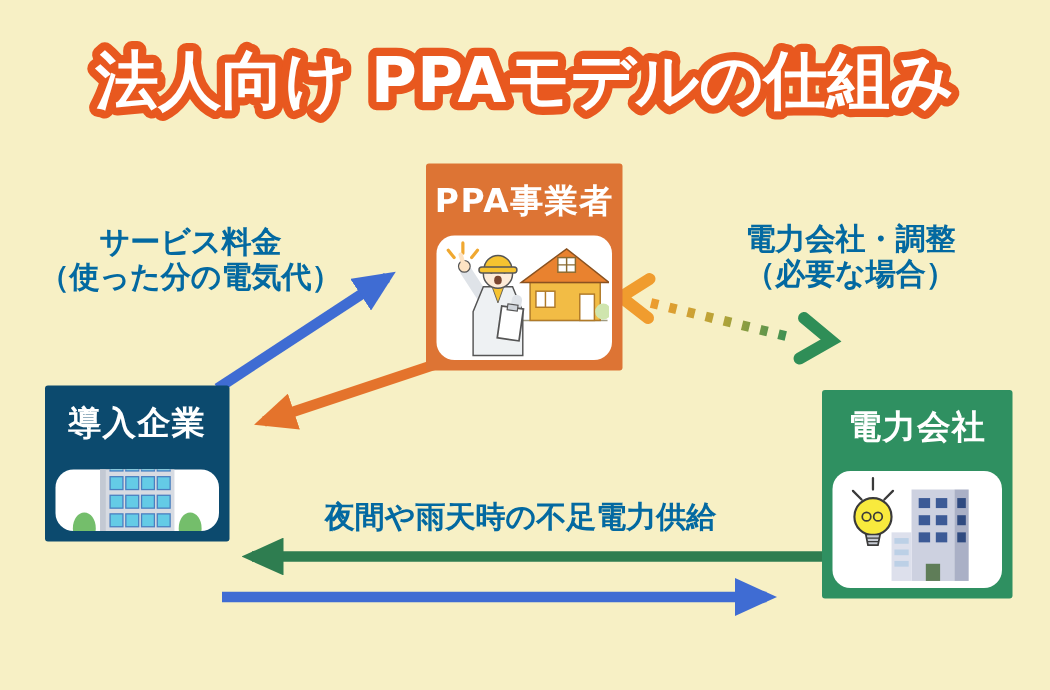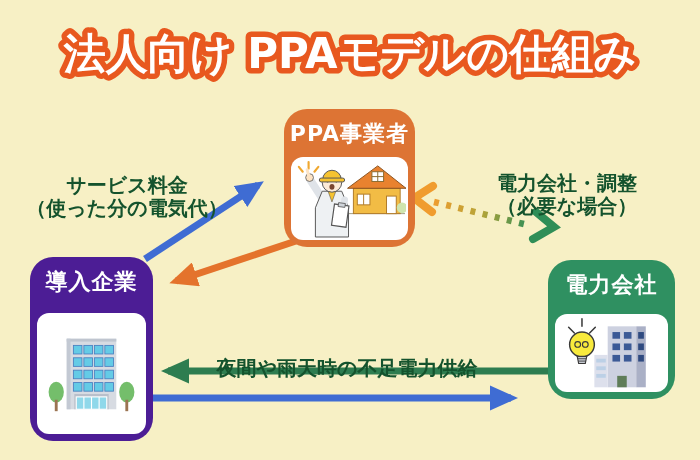--- a/index.html
+++ b/index.html
@@ -21,54 +21,53 @@
     stroke:#e8581f;
     stroke-width:11px;
     stroke-linejoin:round;
     paint-order:stroke fill;
   }
   
   #arrow-layer{position:absolute;left:0;top:0;z-index:1;}
   
   .entity{
     position:absolute;z-index:2;
-    border-radius:23px;
+    border-radius:2px;
     box-sizing:border-box;
   }
   .entity .box-title{
     text-align:center;
     color:#fff;
     font-weight:bold;
     font-size:22px;
     letter-spacing:1px;
     padding-top:10px;
   }
   .entity .panel{
     position:absolute;left:7px;right:7px;bottom:7px;
     background:#ffffff;
     border-radius:12px;
     display:flex;align-items:center;justify-content:center;
     overflow:hidden;
   }
   #entity-ppa{left:284px;top:109px;width:131px;height:138px;background:#dd7434;}
   #entity-ppa .panel{top:48px;}
-  #entity-company{left:30px;top:257px;width:123px;height:184px;background:#4c1d95;}
+  #entity-company{left:30px;top:257px;width:123px;height:104px;background:#0c4a6e;}
   #entity-company .panel{top:56px;}
   #entity-utility{left:548px;top:260px;width:127px;height:139px;background:#2f9061;}
   #entity-utility .panel{top:54px;}
   
   .flow-label{
     position:absolute;z-index:3;
     font-weight:bold;
     font-size:20px;
     line-height:23px;
     text-align:center;
-    color:#14532d;
+    color:#0369a1;
     white-space:nowrap;
-    margin-top:24px;
   }
   #lbl-service{left:4px;top:150px;width:246px;}
   #lbl-grid{left:460px;top:148px;width:214px;}
   #lbl-equipment{left:212px;top:267px;width:196px;}
   #lbl-backup{left:188px;top:333px;width:318px;}
   #lbl-payment{left:194px;top:411px;width:312px;}
 </style>
 </head>
 <body>
 

